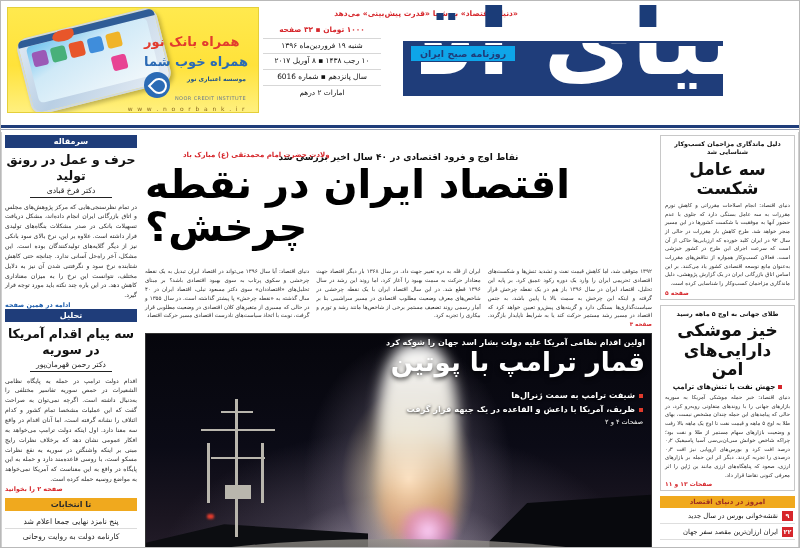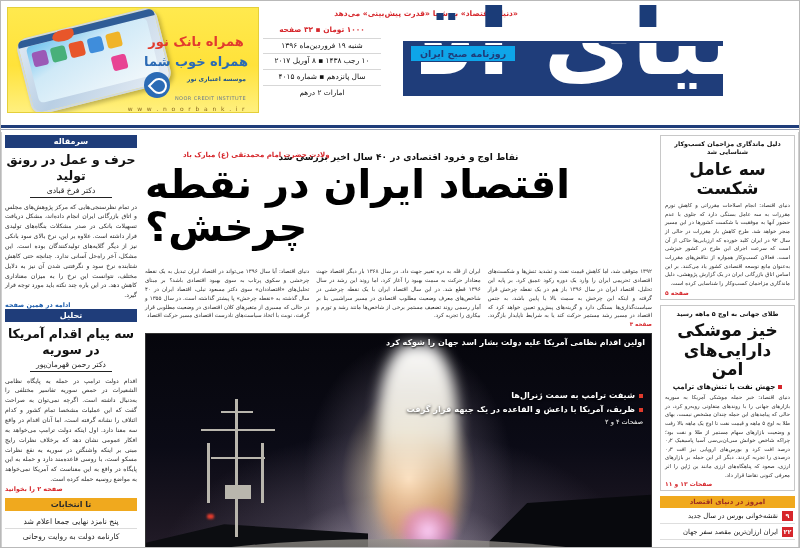--- a/index.html
+++ b/index.html
@@ -25,21 +25,21 @@
             box-shadow:2px 3px 4px rgba(0,0,0,.25);}
   .ad-phone .scr{position:absolute;inset:7px 9px 9px 7px;
             background:linear-gradient(160deg,#6fc3ef 0%,#cfe9f7 35%,#f2f8fb 100%);
             border-radius:5px;}
   .ad-phone .bar{position:absolute;left:0;right:0;top:0;height:7px;background:#2f5c96;border-radius:5px 5px 0 0;}
   .ad-fish{position:absolute;left:44px;top:22px;width:22px;height:11px;border-radius:50% 20% 50% 40%;
            background:#e8562a;transform:rotate(-12deg);}
   .ad-icons{position:absolute;left:22px;top:34px;width:96px;height:42px;display:flex;flex-wrap:wrap;gap:4px;
             transform:rotate(-14deg);}
   .ad-icons i{display:block;width:15px;height:15px;border-radius:3px;}
-  .ad-txt{position:absolute;right:10px;top:24px;text-align:center;line-height:1.55;}
+  .ad-txt{position:absolute;right:10px;top:24px;text-align:left;line-height:1.55;}
   .ad-txt .l1{font-size:13px;font-weight:700;color:#e23b2e;}
   .ad-txt .l2{font-size:13px;font-weight:700;color:#2b6bb5;}
   .ad-logo{position:absolute;right:12px;bottom:8px;text-align:right;}
   .ad-logo .mark{display:inline-block;width:26px;height:26px;border-radius:50%;
       background:#2b6bb5;vertical-align:middle;margin-left:5px;position:relative;}
   .ad-logo .mark:after{content:"";position:absolute;left:7px;top:6px;width:12px;height:12px;
       border:2px solid #fff;border-radius:50% 50% 50% 0;transform:rotate(45deg);}
   .ad-logo .nm{display:inline-block;vertical-align:middle;text-align:right;}
   .ad-logo .n1{font-size:6px;color:#1b4f8c;font-weight:700;}
   .ad-logo .n2{font-size:5px;color:#6a7b8c;letter-spacing:.4px;}
@@ -179,21 +179,21 @@
       </div>
       <div class="ad-url">w w w . n o o r b a n k . i r</div>
     </div>
 
     <div class="slogan">«دنیای اقتصاد» به شما «قدرت پیش‌بینی» می‌دهد</div>
 
     <div class="info-block">
       <div class="rowline red">۱۰۰۰ تومان ▪ ۳۲ صفحه</div>
       <div class="rowline">شنبه ۱۹ فروردین‌ماه ۱۳۹۶</div>
       <div class="rowline">۱۰ رجب ۱۴۳۸ ▪ ۸ آوریل ۲۰۱۷</div>
-      <div class="rowline">سال پانزدهم ▪ شماره ۴۰۱۵</div>
+      <div class="rowline">سال پانزدهم ▪ شماره 6016</div>
       <div>امارات ۲ درهم</div>
     </div>
 
     <div class="blue-band"></div>
     <div class="logo-wrap">
       <div class="logo-over">دنیای اقتصاد</div>
       <div class="logo-base">دنیای اقتصاد</div>
     </div>
     <div class="tagbox">روزنامه صبح ایران</div>
 
@@ -255,20 +255,21 @@
           <i style="left:20px;top:58px;width:54px;height:2px"></i>
           <i style="left:30px;top:12px;width:32px;height:2px"></i>
           <i style="left:16px;top:44px;width:3px;height:60px"></i>
           <i style="left:70px;top:44px;width:3px;height:60px"></i>
           <i style="left:34px;top:86px;width:26px;height:14px"></i>
         </div>
         <div class="redlt"></div>
         <div class="deck"></div>
 
         <div class="ph-kicker">اولین اقدام نظامی آمریکا علیه دولت بشار اسد جهان را شوکه کرد</div>
+        <div class="ph-head">قمار ترامپ با پوتین</div>
         <div class="ph-bul" style="top:56px"><span class="bd"></span><span>شیفت ترامپ به سمت ژنرال‌ها</span></div>
         <div class="ph-bul" style="top:70px"><span class="bd"></span><span>ظریف، آمریکا با داعش و القاعده در یک جبهه قرار گرفت</span></div>
         <div class="ph-pages" style="top:84px">صفحات ۴ و ۲</div>
       </div>
     </div>
 
     <div class="col-left">
 
       <div class="l-card">
         <div class="l-kicker">دلیل ماندگاری مزاحمان کسب‌وکار شناسایی شد</div>

